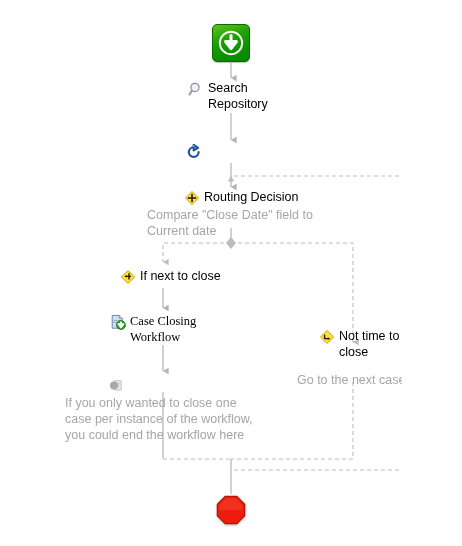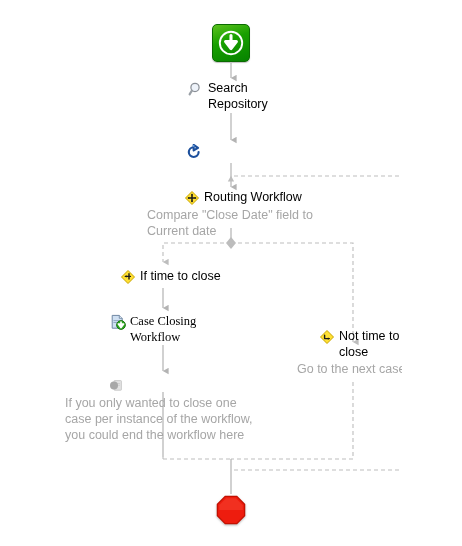--- a/index.html
+++ b/index.html
@@ -165,36 +165,36 @@
       <span class="step-icon">
         <svg width="16" height="16" viewBox="0 0 16 16" xmlns="http://www.w3.org/2000/svg">
           <polygon points="8,1.5 14.5,8 8,14.5 1.5,8" fill="#ffe033" stroke="#c9a400" stroke-width="1"></polygon>
           <path d="M8,4.2 L8,11.8 M4.2,8 L11.8,8" stroke="#1a1a1a" stroke-width="1.5"></path>
           <polygon points="8,3.4 9.1,5.2 6.9,5.2" fill="#1a1a1a"></polygon>
           <polygon points="8,12.6 9.1,10.8 6.9,10.8" fill="#1a1a1a"></polygon>
           <polygon points="3.4,8 5.2,6.9 5.2,9.1" fill="#1a1a1a"></polygon>
           <polygon points="12.6,8 10.8,6.9 10.8,9.1" fill="#1a1a1a"></polygon>
         </svg>
       </span>
-      <span class="step-label">Routing Workflow</span>
+      <span class="step-label">Routing Decision</span>
     </div>
     <div class="step-desc" style="margin-top:1px;">Compare "Close Date" field to
 Current date</div>
   </div>
 
   <div class="node" style="left:120px; top:268px;">
     <div class="step-row">
       <span class="step-icon">
         <svg width="16" height="16" viewBox="0 0 16 16" xmlns="http://www.w3.org/2000/svg">
           <polygon points="8,1.5 14.5,8 8,14.5 1.5,8" fill="#ffe033" stroke="#c9a400" stroke-width="1"></polygon>
           <path d="M5.5,7.4 L10.4,7.4 M9.0,4.8 L9.0,10.0" stroke="#1a1a1a" stroke-width="1.4" stroke-linecap="round"></path>
           <polygon points="4.4,7.4 6.6,6.2 6.6,8.6" fill="#1a1a1a"></polygon>
         </svg>
       </span>
-      <span class="step-label">If time to close</span>
+      <span class="step-label">If next to close</span>
     </div>
   </div>
 
   <div class="node" style="left:110px; top:313px;font-family:Liberation Serif, serif;">
     <div class="step-row">
       <span class="step-icon">
         <svg width="16" height="16" viewBox="0 0 16 16" xmlns="http://www.w3.org/2000/svg">
           <path d="M2.2,1.4 L9.3,1.4 L12.2,4.3 L12.2,14.2 L2.2,14.2 Z" fill="#cfe0f2" stroke="#6f87a3" stroke-width="1"></path>
           <path d="M9.3,1.4 L9.3,4.3 L12.2,4.3" fill="#eaf2fb" stroke="#6f87a3" stroke-width="0.9"></path>
           <rect x="3.4" y="6.2" width="5.6" height="0.9" fill="#8aa2bd"></rect>
@@ -229,21 +229,21 @@
       <span class="step-icon">
         <svg width="16" height="16" viewBox="0 0 16 16" xmlns="http://www.w3.org/2000/svg">
           <polygon points="8,1.5 14.5,8 8,14.5 1.5,8" fill="#ffe033" stroke="#c9a400" stroke-width="1"></polygon>
           <path d="M5.6,6.2 L5.6,9.6 L10.2,9.6" fill="none" stroke="#1a1a1a" stroke-width="1.4" stroke-linecap="round" stroke-linejoin="round"></path>
           <polygon points="11.0,9.6 8.9,8.4 8.9,10.8" fill="#1a1a1a"></polygon>
         </svg>
       </span>
       <span class="step-label">Not time to
 close</span>
     </div>
-    <div class="step-desc" style="margin-top:1px;">Go to the next case</div>
+    <div class="step-desc" style="margin-top:12px;">Go to the next case</div>
   </div>
 
   <div class="node" style="left:216px; top:495px;">
     <div class="stop-badge">
       <svg class="oct" width="30" height="30" viewBox="0 0 30 30" xmlns="http://www.w3.org/2000/svg">
         <polygon points="9.2,1.4 20.8,1.4 28.6,9.2 28.6,20.8 20.8,28.6 9.2,28.6 1.4,20.8 1.4,9.2" fill="#ee1c0e" stroke="#c41000" stroke-width="1.3"></polygon>
         <polygon points="10.2,3.2 19.8,3.2 26.8,10.2 26.8,15.0 3.2,15.0 3.2,10.2" fill="#f4422f" opacity="0.55"></polygon>
       </svg>
     </div>
   </div>

